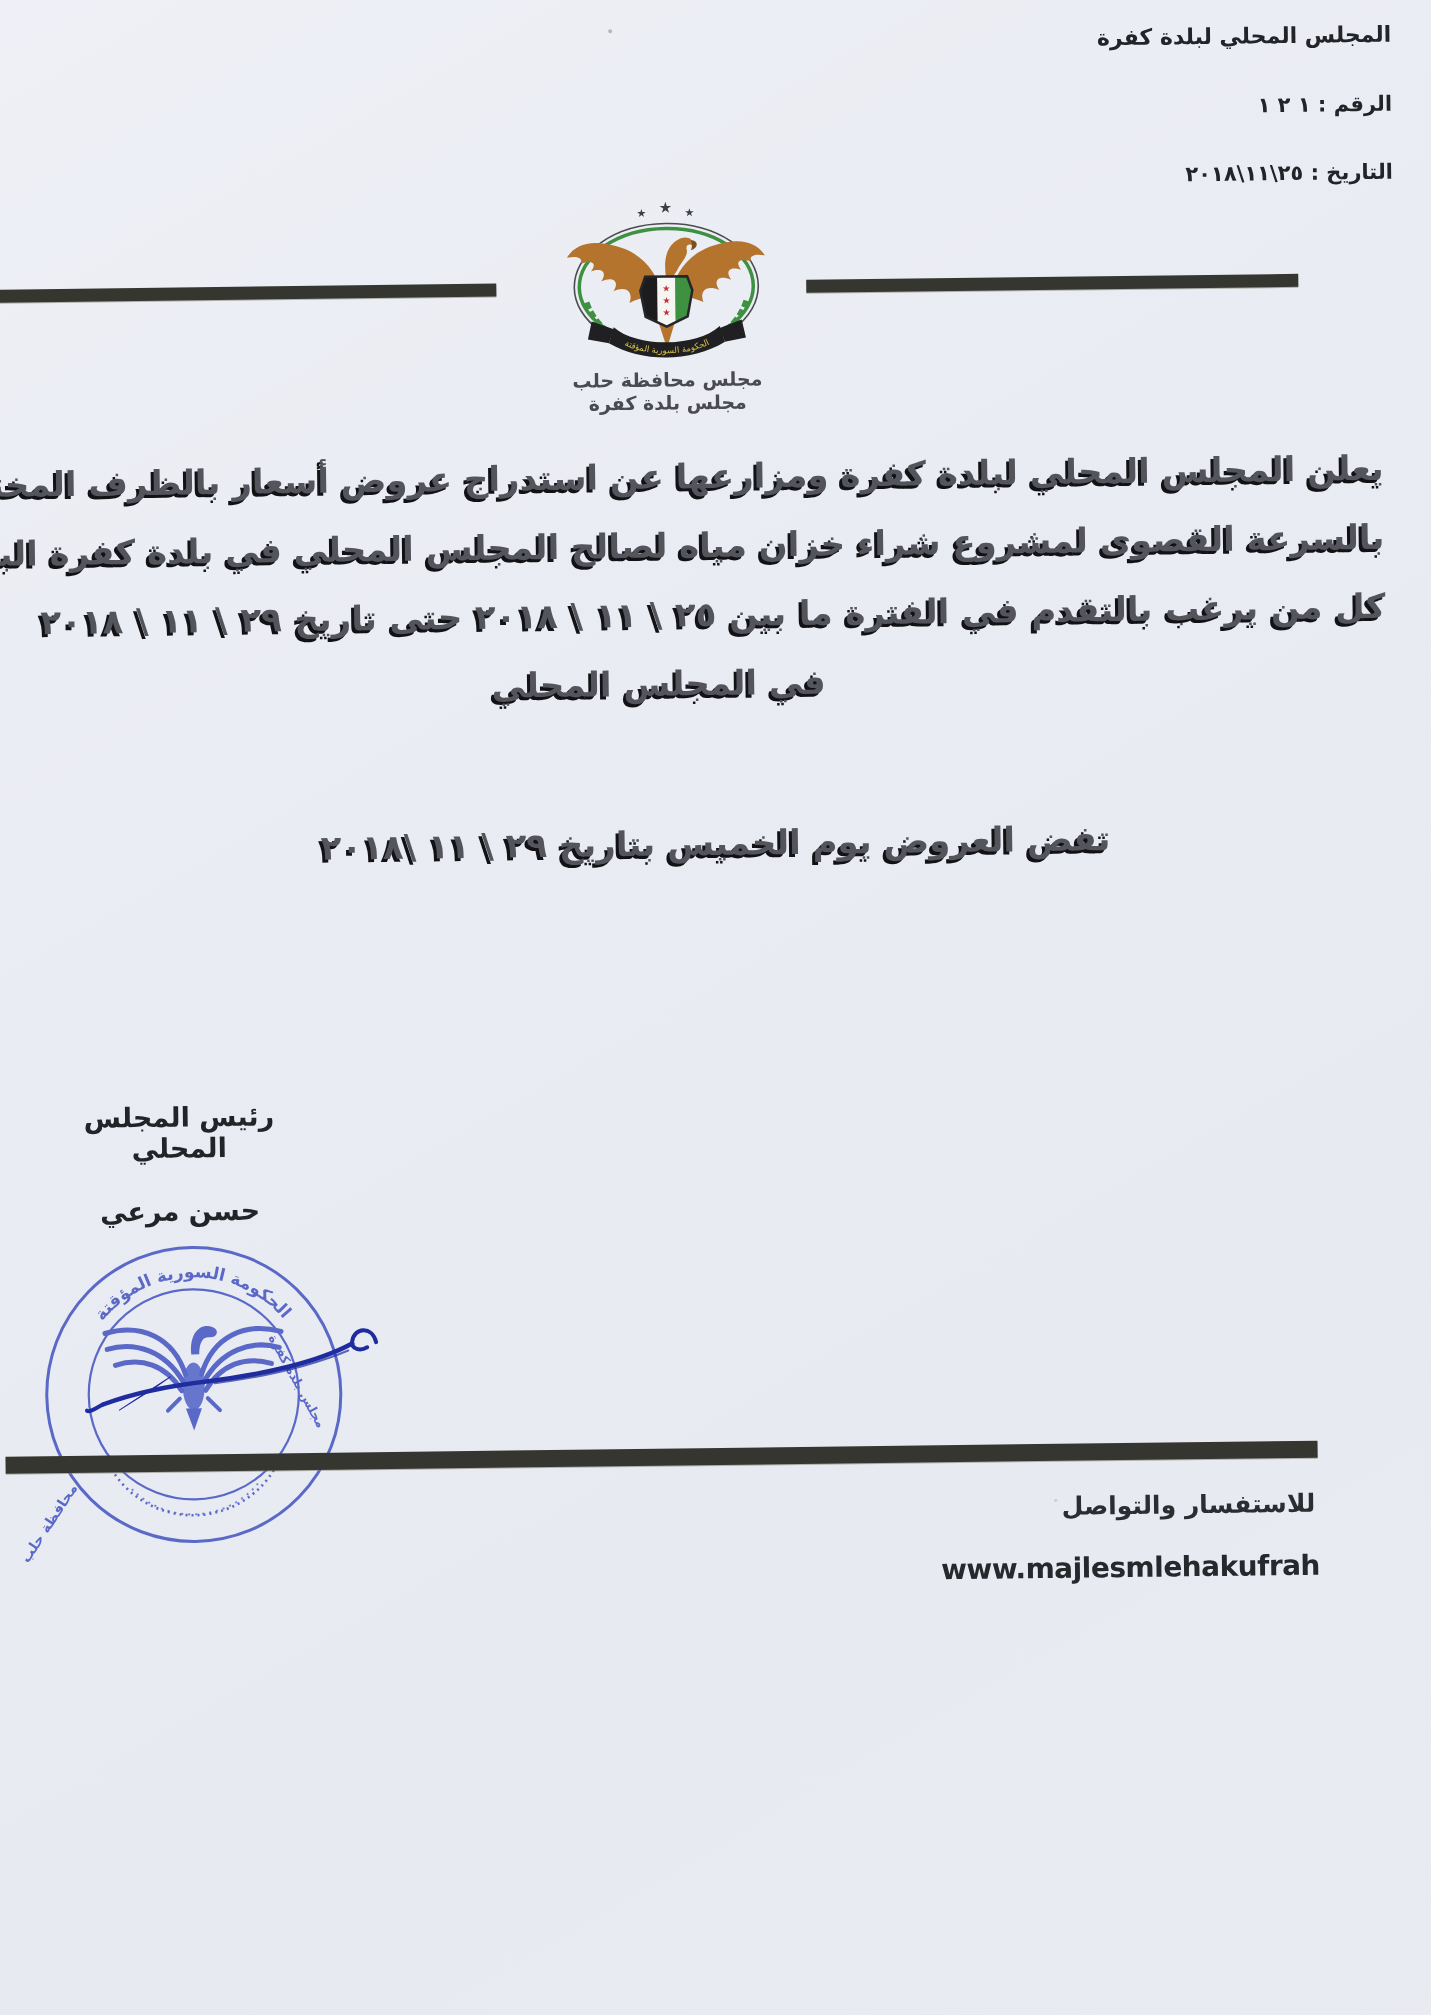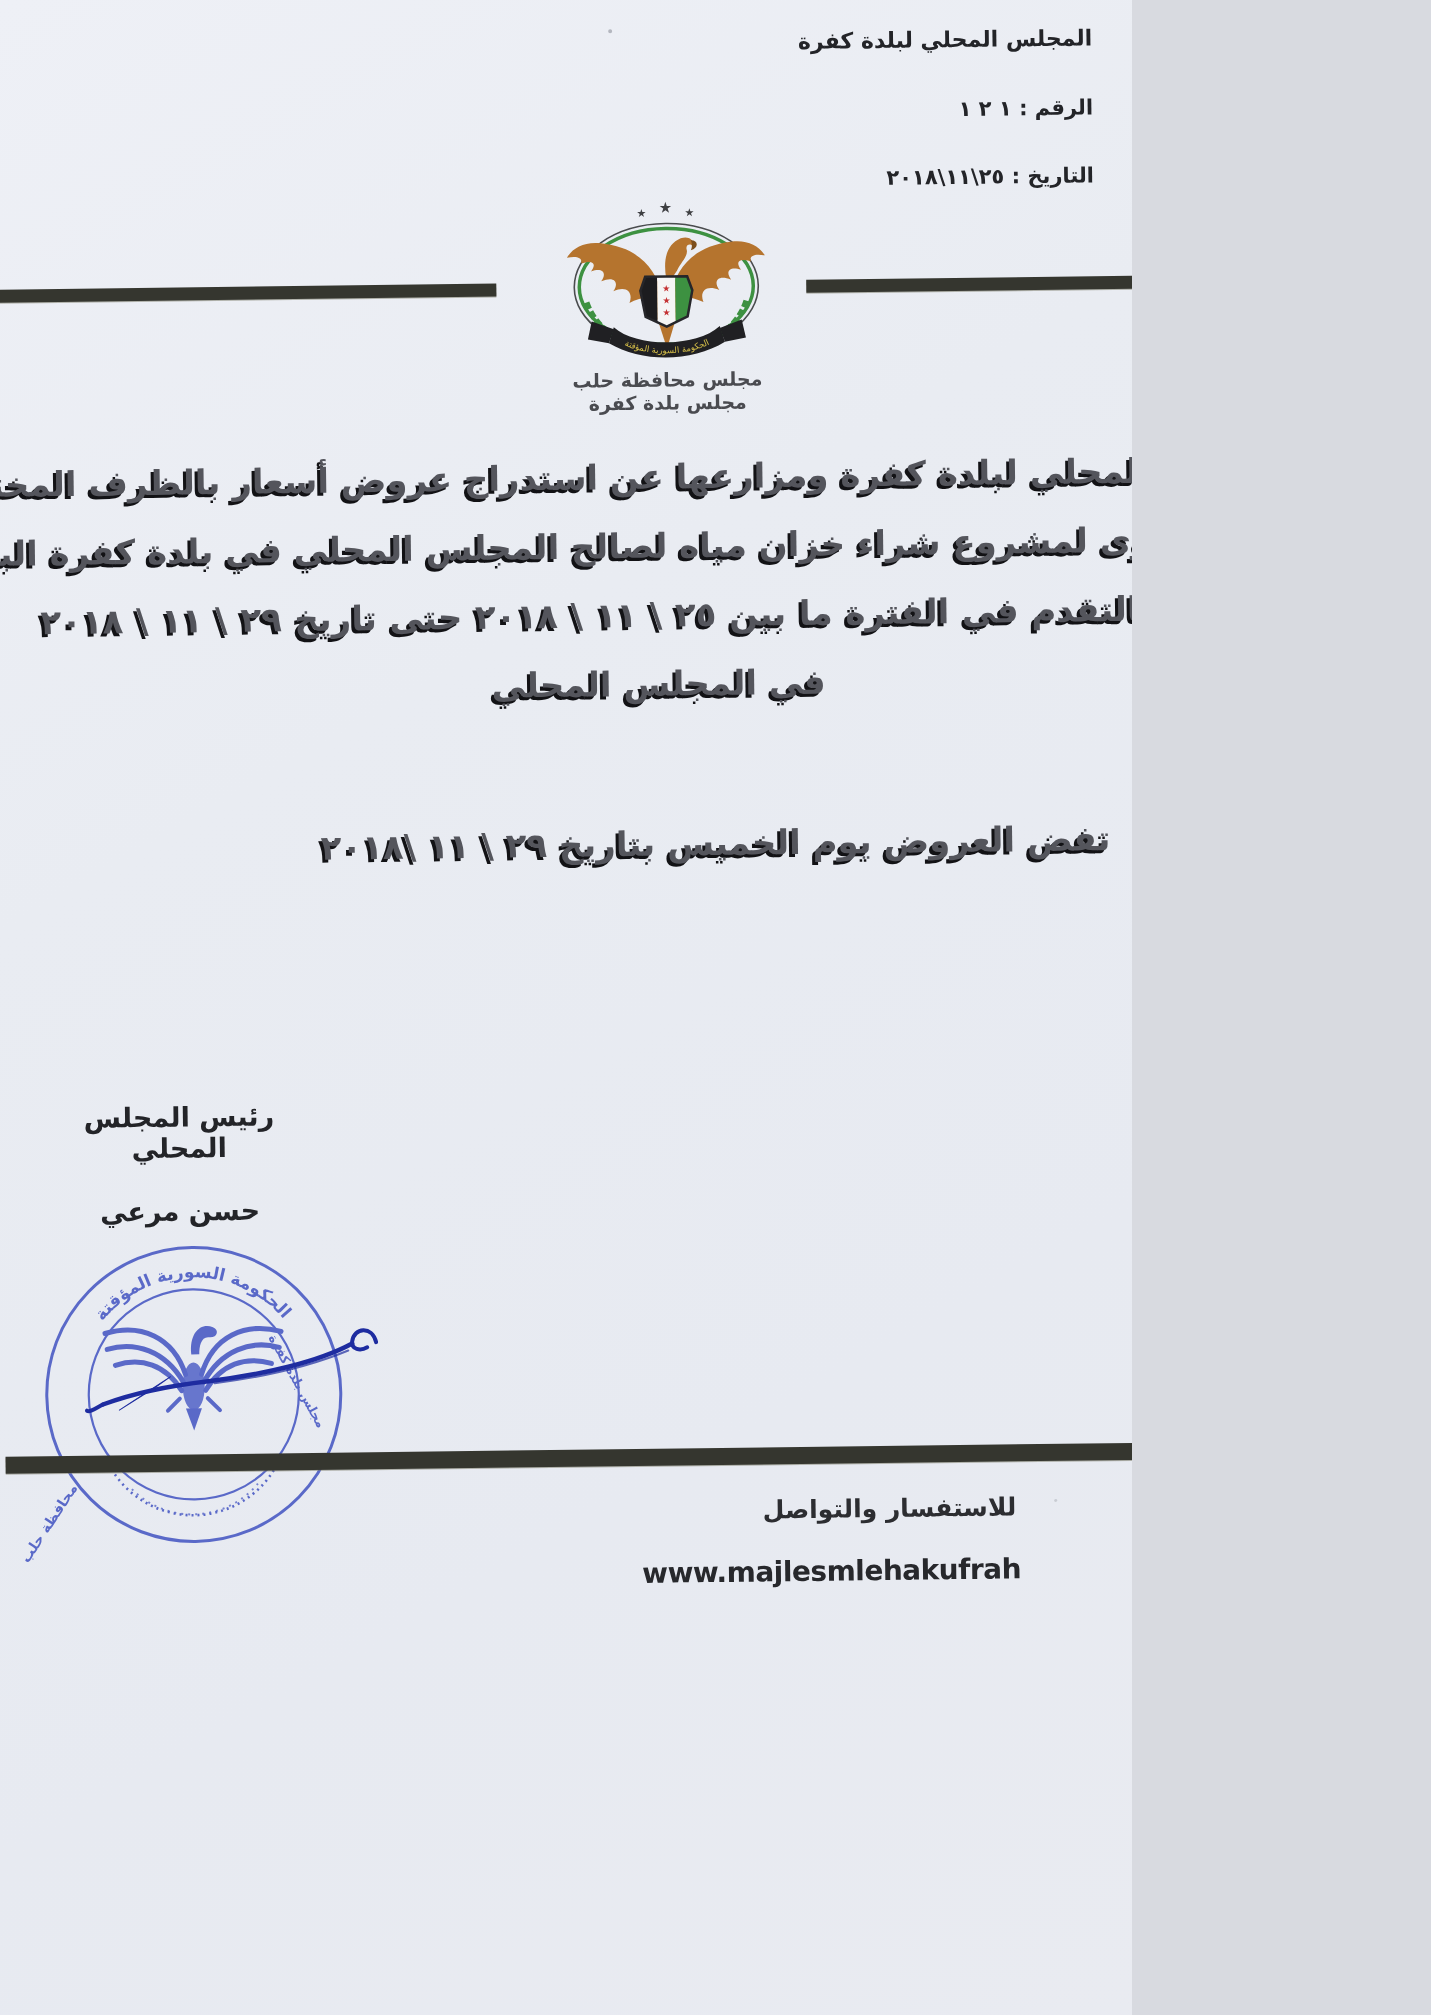--- a/index.html
+++ b/index.html
@@ -1,18 +1,18 @@
 <!DOCTYPE html>
 <html lang="ar"><head>
 <meta charset="utf-8">
 <style>
   html,body{margin:0;padding:0;}
   body{background:#d8dae0;font-family:"DejaVu Sans",sans-serif;}
   .page{
-    position:relative;width:1132px;height:2015px;overflow:hidden;
+    position:relative;width:1431px;height:2015px;overflow:hidden;
     background:linear-gradient(150deg,#eef0f6 0%,#e9ecf2 35%,#e7eaf1 70%,#e9ebf1 100%);
   }
   .scan{
     position:absolute;inset:0;
     transform:rotate(-0.7deg);
     transform-origin:715px 1000px;
   }
   .rtl{direction:rtl;unicode-bidi:plaintext;}
   
   .hdr{position:absolute;right:28px;text-align:right;color:#232428;font-weight:bold;}

